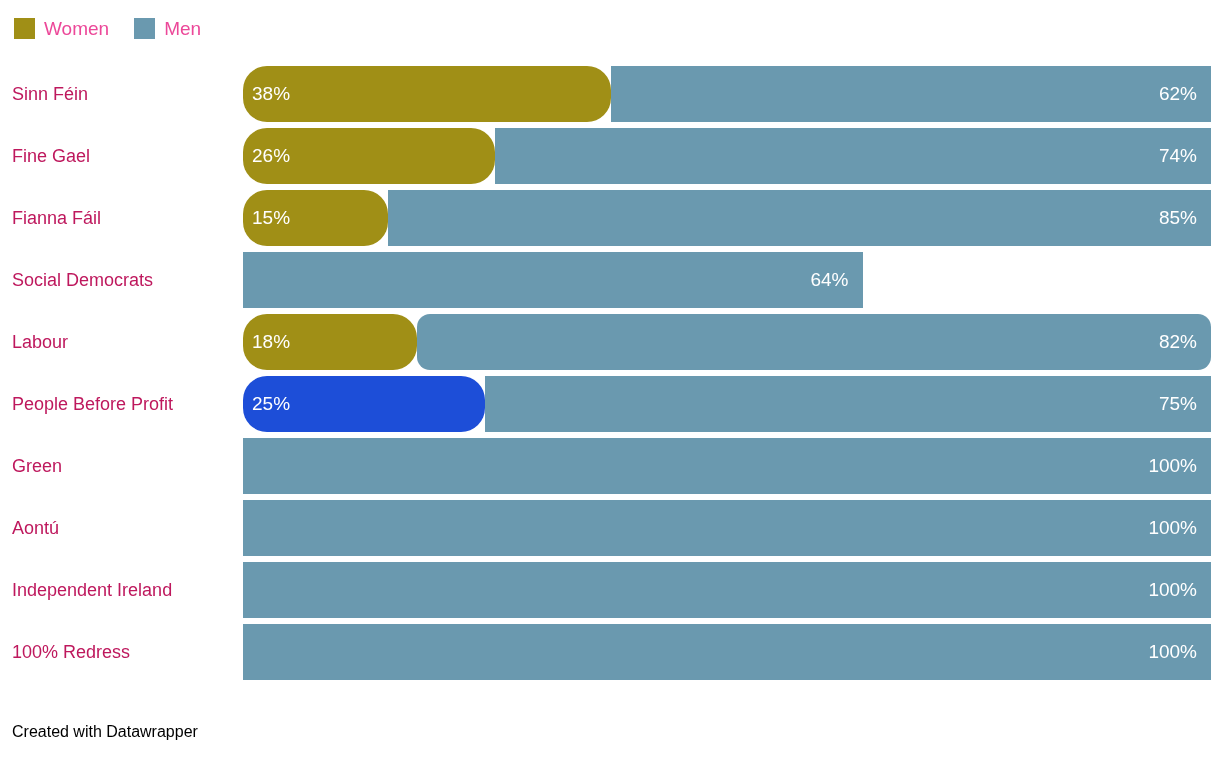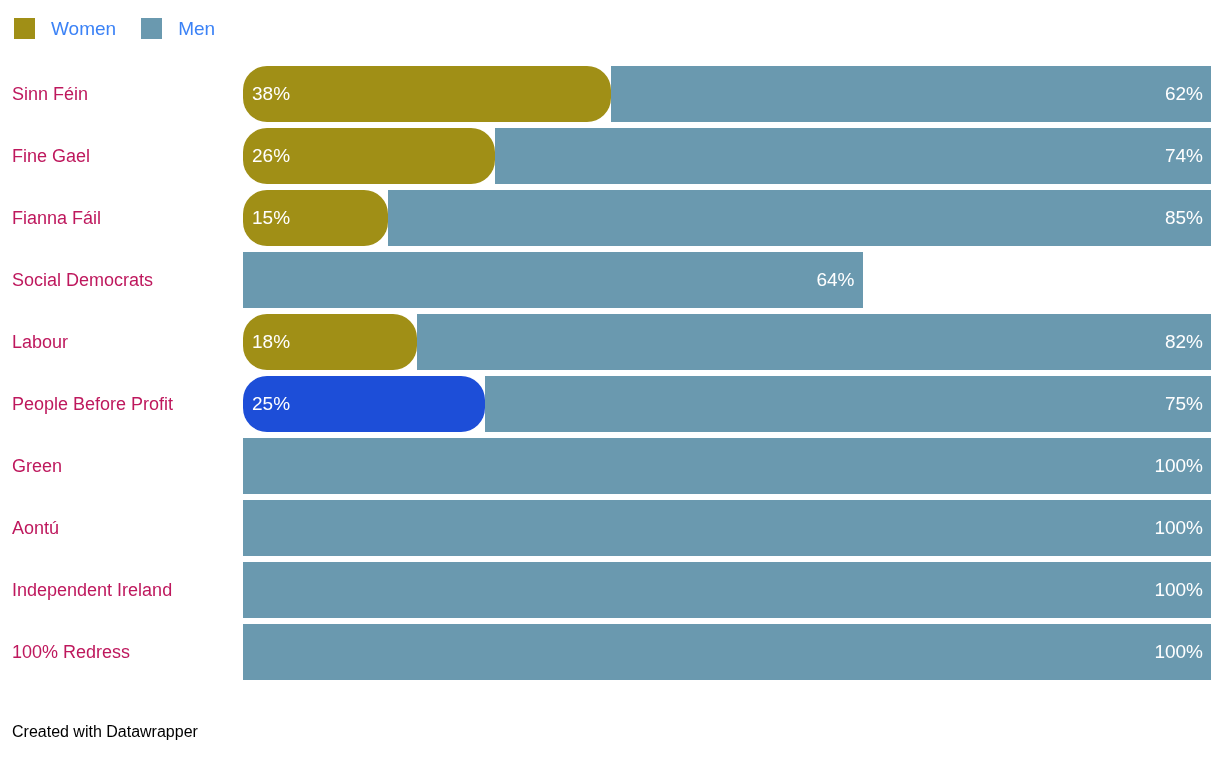--- a/index.html
+++ b/index.html
@@ -39,24 +39,24 @@
     align-items: center;
     margin-right: 25px;
   }
   .legend-swatch {
     width: 21px;
     height: 21px;
     display: block;
     flex: 0 0 auto;
   }
   .legend-label {
-    margin-left: 16px;
+    margin-left: 9px;
     font-size: 19px;
     line-height: 21px;
-    color: #3b82f6;
+    color: #ec4899;
     white-space: nowrap;
   }
 
   
   .rows {
     position: absolute;
     left: 0;
     top: 66px;
     width: 1220px;
   }
@@ -96,21 +96,21 @@
     box-sizing: border-box;
     overflow: hidden;
   }
   .seg-women {
     justify-content: flex-start;
     padding-left: 9px;
     border-radius: 24px;
   }
   .seg-men {
     justify-content: flex-end;
-    padding-right: 8px;
+    padding-right: 14px;
   }
   .seg-value {
     font-size: 19px;
     line-height: 22px;
     color: #ffffff;
     white-space: nowrap;
   }
 
   
   .footer {
@@ -180,21 +180,21 @@
             <span class="seg-value">64%</span>
           </div>
         </div>
       </div>
       <div class="row">
         <div class="row-label">Labour</div>
         <div class="row-bar">
           <div class="seg seg-women" style="background: rgb(160, 143, 22); width: 18%;">
             <span class="seg-value">18%</span>
           </div>
-          <div class="seg seg-men" style="background: rgb(106, 153, 175); width: 82%;">
+          <div class="seg seg-men" style="background: rgb(106, 153, 175); width: 82%; border-radius: 13px;">
             <span class="seg-value">82%</span>
           </div>
         </div>
       </div>
       <div class="row">
         <div class="row-label">People Before Profit</div>
         <div class="row-bar">
           <div class="seg seg-women" style="background: #1d4ed8; width: 25%;">
             <span class="seg-value">25%</span>
           </div>

